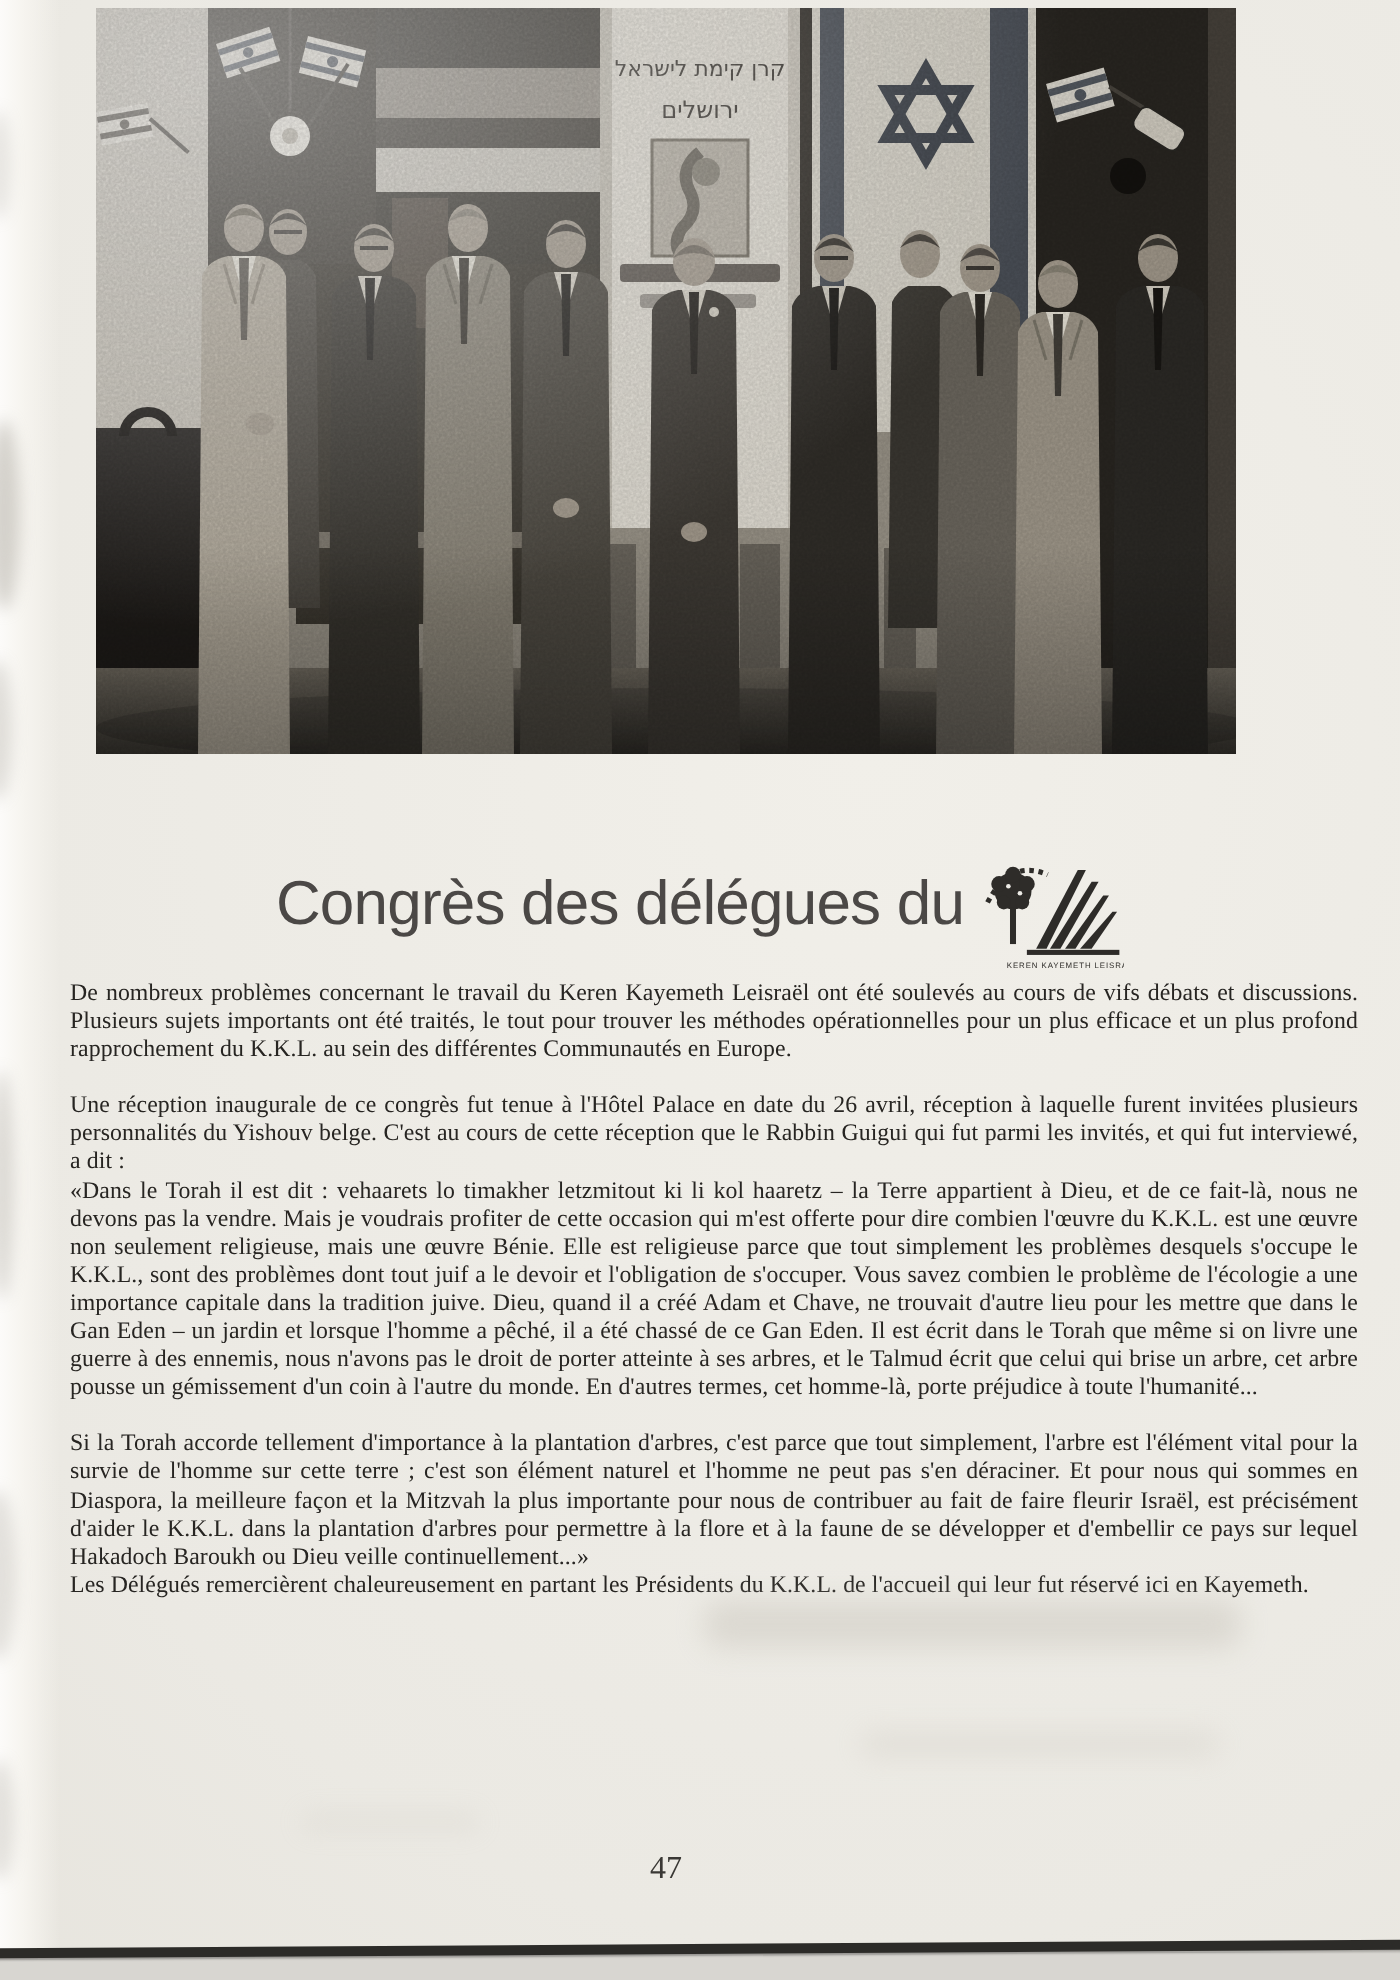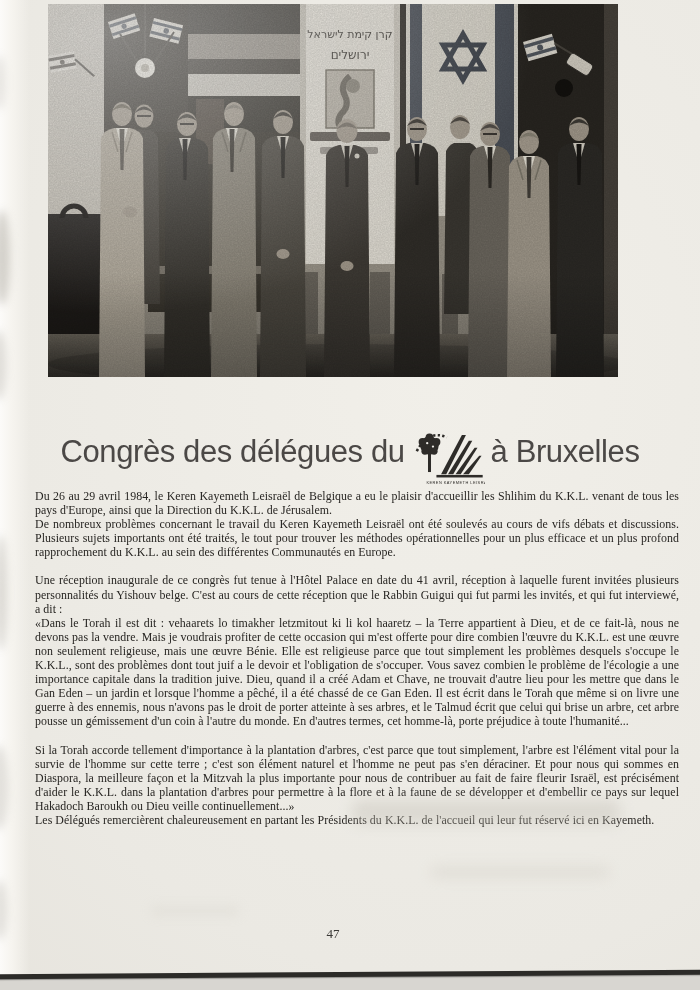--- a/index.html
+++ b/index.html
@@ -33,21 +33,21 @@
         letter-spacing:.05px;}
   .article p{margin:0;}
   .article p.gap{margin-top:14px;}
 
   .ghost{position:absolute;background:#c7c3ba;border-radius:8px;}
   .g1{left:352px;top:800px;width:268px;height:24px;filter:blur(7px);opacity:.45;}
   .g2{left:430px;top:866px;width:180px;height:12px;filter:blur(7px);opacity:.3;}
   .g3{left:150px;top:906px;width:90px;height:10px;filter:blur(6px);opacity:.2;}
 
   .page-number{position:absolute;top:926px;left:0;width:666px;text-align:center;
-        font-size:13px;color:#3a3835;}
+        font-size:16px;color:#3a3835;}
   .below-line{position:absolute;left:0;top:976px;width:700px;height:14px;background:#d8d6d1;}
   .bottom-line{position:absolute;left:-4px;top:972px;width:708px;height:4.5px;
         background:#2c2b28;transform:rotate(-0.35deg);box-shadow:0 1px 1px rgba(0,0,0,.3);}
 </style>
 </head>
 <body>
 
 <div class="page">
 
   <div class="torn-edge"></div>
@@ -305,27 +305,25 @@
           <rect x="14.7" y="25" width="2.6" height="16"></rect>
           <path d="M26,43 L44,9 L47.5,9 L30.5,43 Z"></path>
           <path d="M32,43 L50,14 L53,14 L36.5,43 Z"></path>
           <path d="M38.5,43 L55,20 L57.5,20 L43,43 Z"></path>
           <path d="M45,43 L59,27 L61,27 L50,43 Z"></path>
           <rect x="22" y="43.5" width="40" height="2.2"></rect>
         </g>
         <text x="42" y="51.5" text-anchor="middle" font-size="3.4" letter-spacing="0.4" fill="#2e2c29" font-family="Liberation Sans, sans-serif">KEREN KAYEMETH LEISRAEL</text>
       </svg>
     </span>
-    <span>à Bruxelles</span>
   </h1>
 
   <div class="article">
-    <p>Du 26 au 29 avril 1984, le Keren Kayemeth Leisraël de Belgique a eu le plaisir d'accueillir les Shlihim du K.K.L. venant de tous les pays d'Europe, ainsi que la Direction du K.K.L. de Jérusalem.</p>
     <p>De nombreux problèmes concernant le travail du Keren Kayemeth Leisraël ont été soulevés au cours de vifs débats et discussions. Plusieurs sujets importants ont été traités, le tout pour trouver les méthodes opérationnelles pour un plus efficace et un plus profond rapprochement du K.K.L. au sein des différentes Communautés en Europe.</p>
-    <p class="gap">Une réception inaugurale de ce congrès fut tenue à l'Hôtel Palace en date du 41 avril, réception à laquelle furent invitées plusieurs personnalités du Yishouv belge. C'est au cours de cette réception que le Rabbin Guigui qui fut parmi les invités, et qui fut interviewé, a dit :</p>
+    <p class="gap">Une réception inaugurale de ce congrès fut tenue à l'Hôtel Palace en date du 26 avril, réception à laquelle furent invitées plusieurs personnalités du Yishouv belge. C'est au cours de cette réception que le Rabbin Guigui qui fut parmi les invités, et qui fut interviewé, a dit :</p>
     <p>«Dans le Torah il est dit : vehaarets lo timakher letzmitout ki li kol haaretz – la Terre appartient à Dieu, et de ce fait-là, nous ne devons pas la vendre. Mais je voudrais profiter de cette occasion qui m'est offerte pour dire combien l'œuvre du K.K.L. est une œuvre non seulement religieuse, mais une œuvre Bénie. Elle est religieuse parce que tout simplement les problèmes desquels s'occupe le K.K.L., sont des problèmes dont tout juif a le devoir et l'obligation de s'occuper. Vous savez combien le problème de l'écologie a une importance capitale dans la tradition juive. Dieu, quand il a créé Adam et Chave, ne trouvait d'autre lieu pour les mettre que dans le Gan Eden – un jardin et lorsque l'homme a pêché, il a été chassé de ce Gan Eden. Il est écrit dans le Torah que même si on livre une guerre à des ennemis, nous n'avons pas le droit de porter atteinte à ses arbres, et le Talmud écrit que celui qui brise un arbre, cet arbre pousse un gémissement d'un coin à l'autre du monde. En d'autres termes, cet homme-là, porte préjudice à toute l'humanité...</p>
     <p class="gap">Si la Torah accorde tellement d'importance à la plantation d'arbres, c'est parce que tout simplement, l'arbre est l'élément vital pour la survie de l'homme sur cette terre ; c'est son élément naturel et l'homme ne peut pas s'en déraciner. Et pour nous qui sommes en Diaspora, la meilleure façon et la Mitzvah la plus importante pour nous de contribuer au fait de faire fleurir Israël, est précisément d'aider le K.K.L. dans la plantation d'arbres pour permettre à la flore et à la faune de se développer et d'embellir ce pays sur lequel Hakadoch Baroukh ou Dieu veille continuellement...»</p>
     <p>Les Délégués remercièrent chaleureusement en partant les Présidents du K.K.L. de l'accueil qui leur fut réservé ici en Kayemeth.</p>
   </div>
 
   <div class="ghost g1"></div>
   <div class="ghost g2"></div>
   <div class="ghost g3"></div>
 
   <div class="page-number">47</div>

